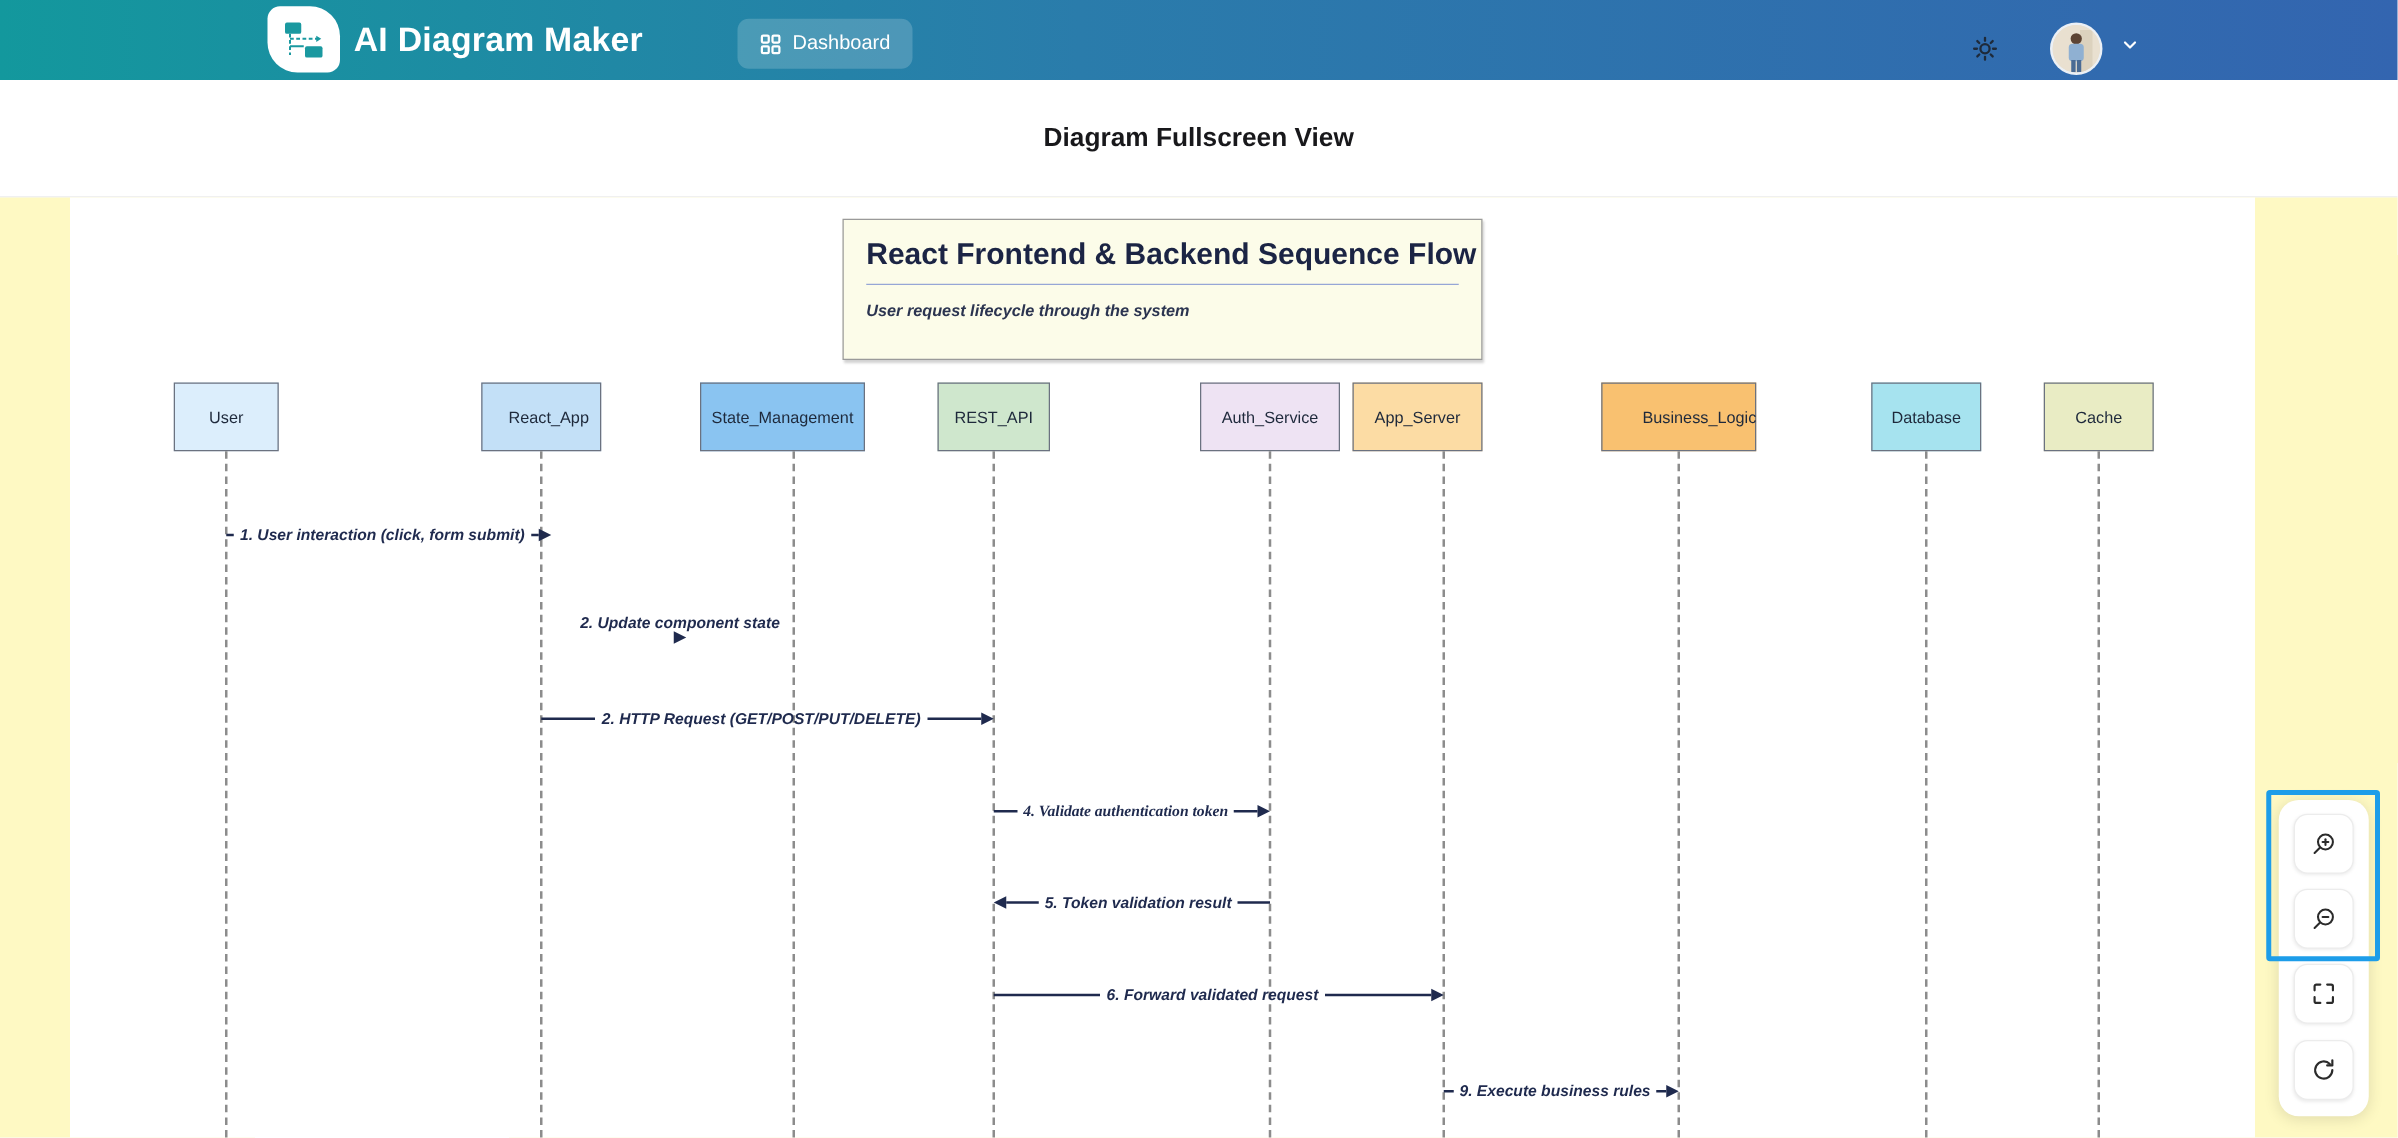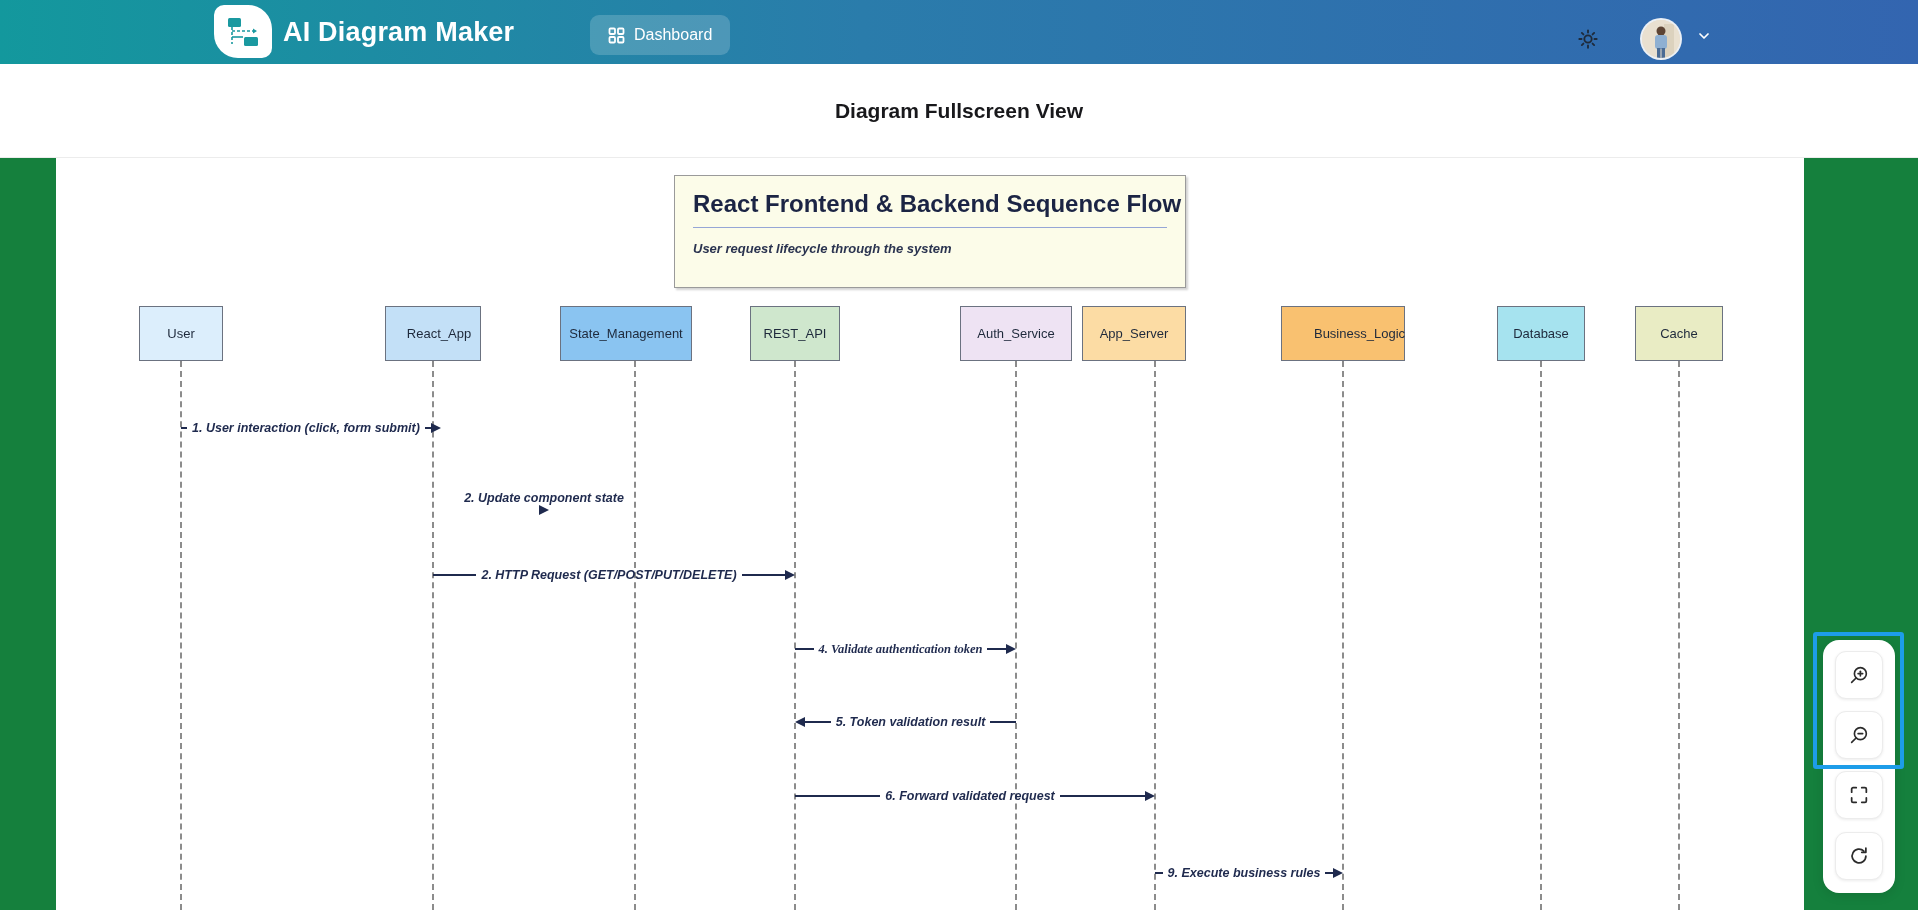--- a/index.html
+++ b/index.html
@@ -24,21 +24,21 @@
 
   
   .viewer-header { position:absolute; left:0; top:64px; width:1918px; height:94px; background:#ffffff;
     border-bottom:1px solid #ececec; }
   .viewer-title { position:absolute; left:0; top:0; width:100%; height:94px; display:flex; align-items:center;
     justify-content:center; font-size:21px; font-weight:bold; color:#18181b; }
   .hdr-icon-btn { position:absolute; top:95px; width:32px; height:32px; background:transparent; border:none;
     display:flex; align-items:center; justify-content:center; cursor:pointer; }
 
   
-  .main { position:absolute; left:0; top:158px; width:1918px; height:752px; background:#15803d; }
+  .main { position:absolute; left:0; top:158px; width:1918px; height:752px; background:#fef9c3; }
   .canvas { position:absolute; left:56px; top:0; width:1748px; height:752px; background:#ffffff; }
 
   .diagram-title-box { position:absolute; left:618px; top:17px; width:512px; height:113px;
     background:#fcfce9; border:1.5px solid #9a9a9a; box-shadow:1.5px 2px 2px rgba(0,0,0,0.18);
     padding:14px 18px 0 18px; }
   .diagram-title { font-size:24px; font-weight:bold; color:#1b2444; white-space:nowrap; }
   .diagram-title-divider { margin-top:9px; border-bottom:1px solid #96a6d6; }
   .diagram-subtitle { margin-top:13px; font-size:13px; font-style:italic; font-weight:bold; color:#2b3450; }
 
   .actor { position:absolute; top:148px; height:55px; border:1.6px solid #6b7280;

